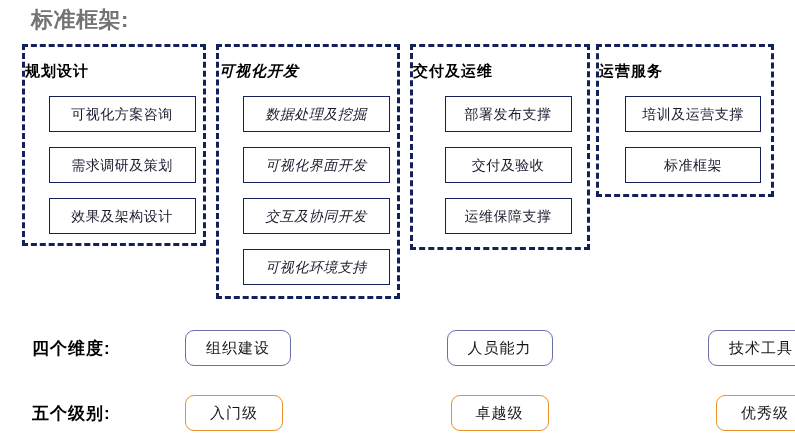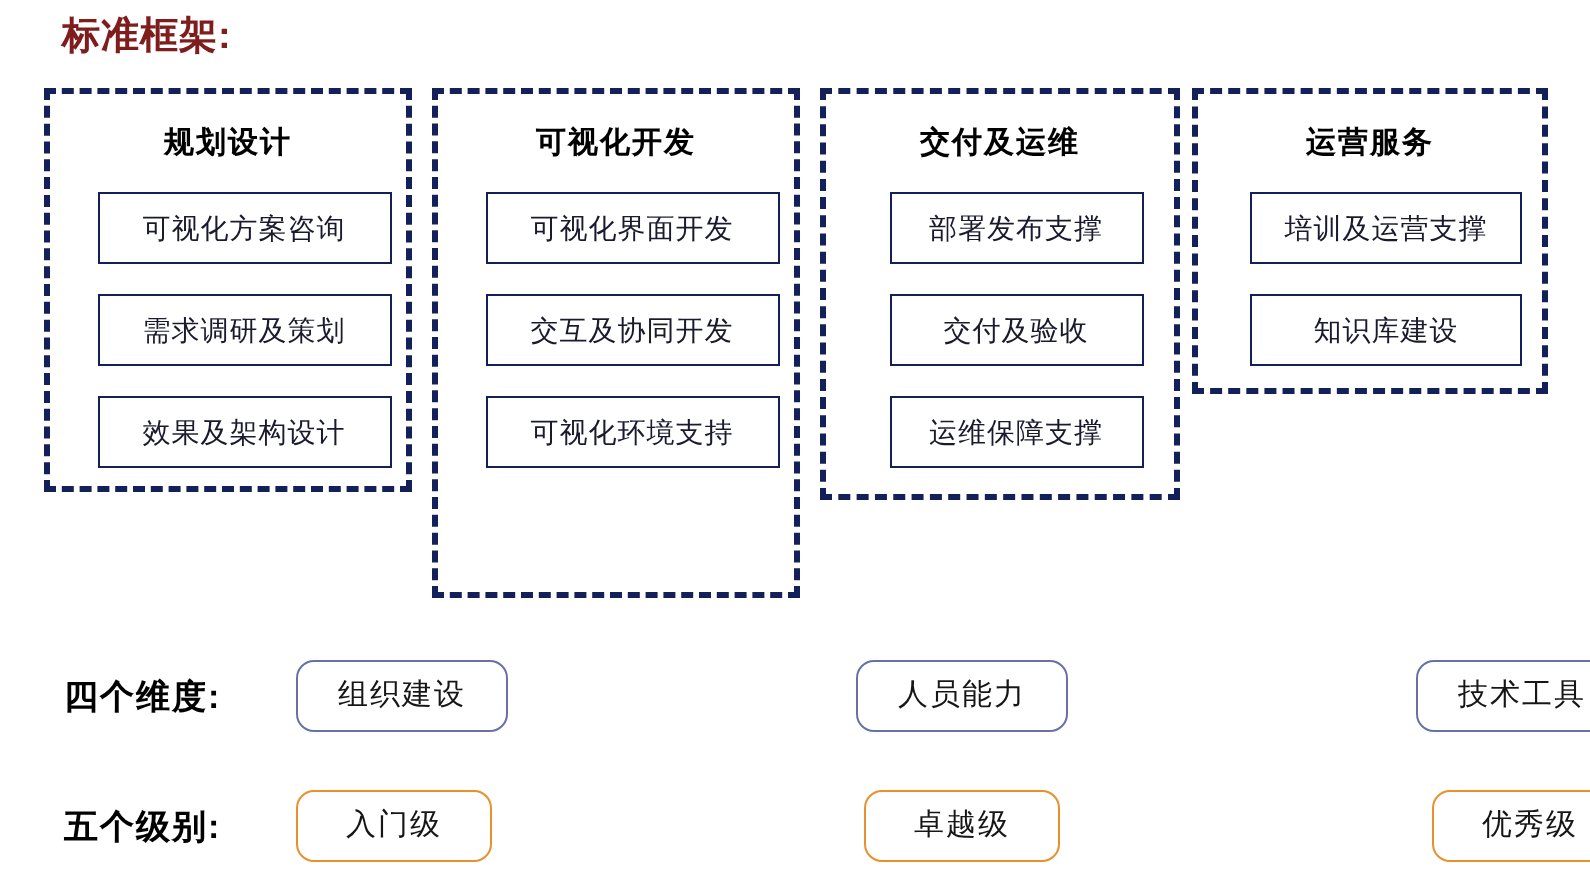--- a/index.html
+++ b/index.html
@@ -14,40 +14,40 @@
     font-family: "Liberation Sans", "DejaVu Sans", sans-serif;
     color: #111111;
     overflow: hidden;
   }
 
   
   #framework-title {
     position: absolute;
     left: 31px;
     top: 5px;
-    font-size: 19px;
+    font-size: 22px;
     font-weight: bold;
-    color: #7f1d1d;
+    color: #737373;
     letter-spacing: 0.5px;
     white-space: nowrap;
   }
 
   
   .panel {
     position: absolute;
     border: 3px dashed #14205a;
     box-sizing: border-box;
     background: #ffffff;
   }
   .panel-title {
     position: absolute;
     left: 0;
     right: 0;
     top: 15px;
-    text-align: center;
+    text-align: left;
     font-size: 15px;
     font-weight: bold;
     color: #000000;
     letter-spacing: 1px;
     white-space: nowrap;
   }
   .panel-items {
     position: absolute;
     left: 16px;
     right: 0;
@@ -67,21 +67,21 @@
     font-size: 14px;
     color: #1a1a2e;
     white-space: nowrap;
     letter-spacing: 0.5px;
   }
 
   
   #panel-planning   { left: 22px;  top: 44px;  width: 184px; height: 202px; }
   #panel-planning  .item-box { width: 147px; }
 
-  #panel-visual     { left: 216px; top: 44px;  width: 184px; height: 255px; }
+  #panel-visual     { left: 216px; top: 44px;  width: 184px; height: 255px; font-style: italic; }
   #panel-visual    .item-box { width: 147px; }
 
   #panel-delivery   { left: 410px; top: 44px;  width: 180px; height: 206px; }
   #panel-delivery  .item-box { width: 127px; }
 
   #panel-operation  { left: 596px; top: 44px;  width: 178px; height: 153px; }
   #panel-operation .item-box { width: 136px; text-align: center; }
 
   
   .row {
@@ -117,20 +117,21 @@
     box-sizing: border-box;
     border-radius: 9px;
     background: #ffffff;
     height: 36px;
     line-height: 33px;
     text-align: center;
     font-size: 15px;
     color: #161616;
     white-space: nowrap;
     letter-spacing: 1px;
+    margin-left: 37px;
   }
   .pill-dimension {
     border: 1.6px solid #6a6fa8;
     width: 106px;
   }
   .pill-level {
     border: 1.6px solid #e8912a;
     width: 98px;
   }
 </style>
@@ -144,40 +145,41 @@
   <div class="panel-items">
     <div class="item-box">可视化方案咨询</div>
     <div class="item-box">需求调研及策划</div>
     <div class="item-box">效果及架构设计</div>
   </div>
 </div>
 
 <div class="panel" id="panel-visual">
   <div class="panel-title">可视化开发</div>
   <div class="panel-items">
+    <div class="item-box">数据处理及挖掘</div>
     <div class="item-box">可视化界面开发</div>
     <div class="item-box">交互及协同开发</div>
     <div class="item-box">可视化环境支持</div>
   </div>
 </div>
 
 <div class="panel" id="panel-delivery">
   <div class="panel-title">交付及运维</div>
   <div class="panel-items">
     <div class="item-box">部署发布支撑</div>
     <div class="item-box">交付及验收</div>
     <div class="item-box">运维保障支撑</div>
   </div>
 </div>
 
 <div class="panel" id="panel-operation">
   <div class="panel-title">运营服务</div>
   <div class="panel-items">
     <div class="item-box">培训及运营支撑</div>
-    <div class="item-box">知识库建设</div>
+    <div class="item-box">标准框架</div>
   </div>
 </div>
 
 <div class="row" id="row-dimensions">
   <div class="row-label">四个维度:</div>
   <div class="pill-track">
     <div class="pill pill-dimension">组织建设</div>
     <div class="pill pill-dimension">人员能力</div>
     <div class="pill pill-dimension">技术工具</div>
   </div>

